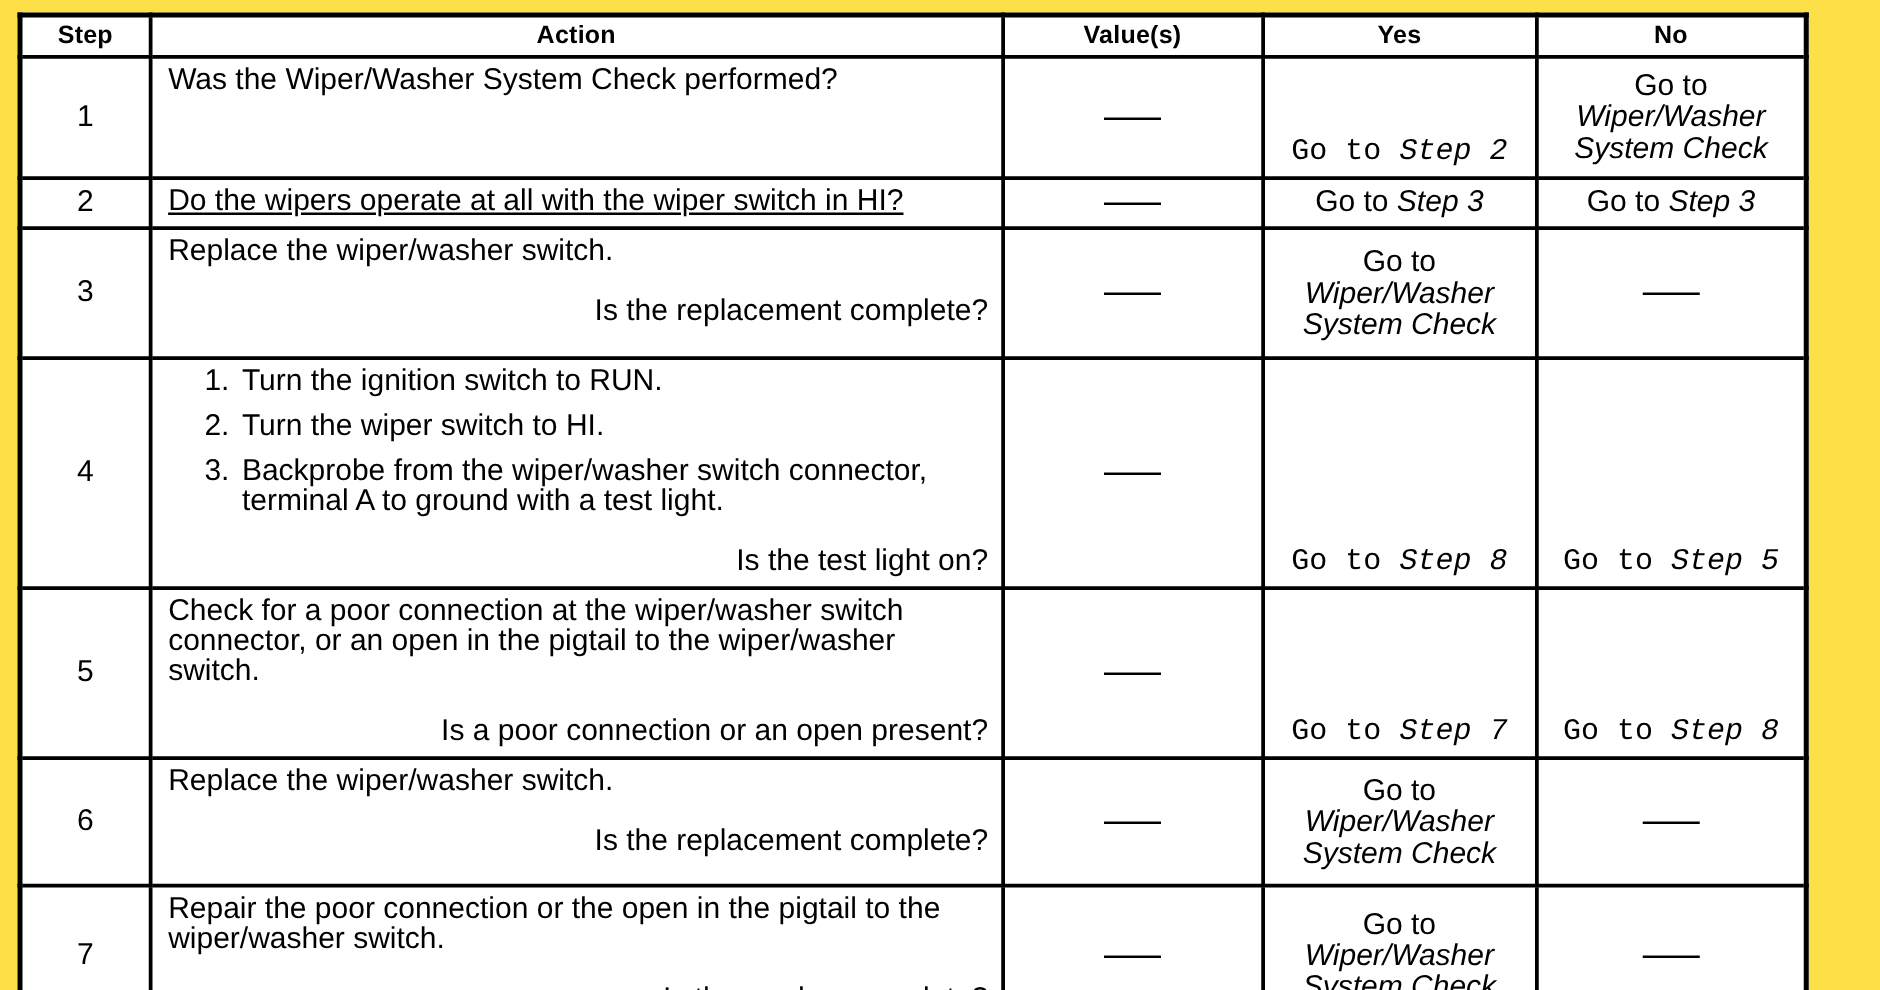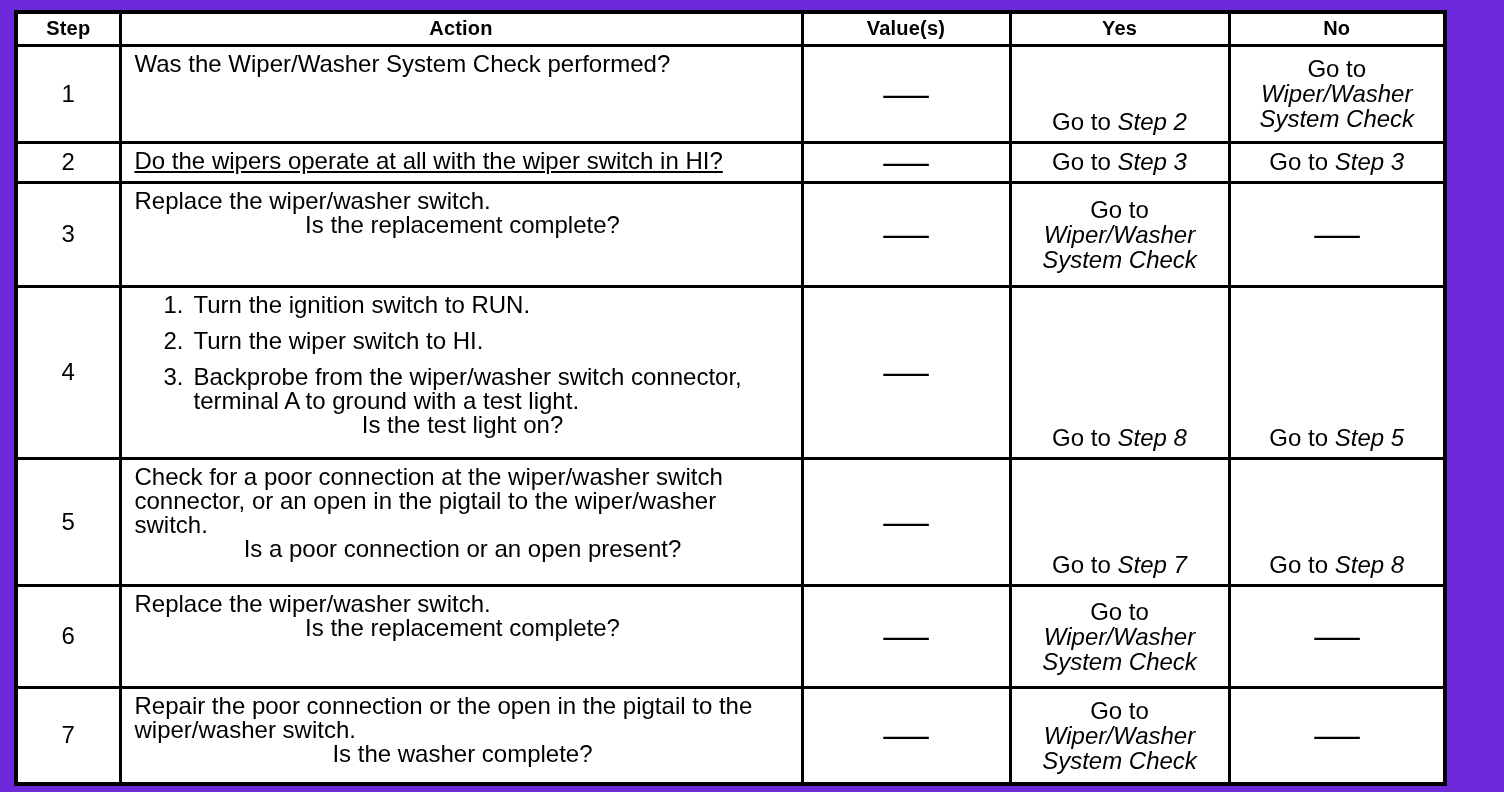--- a/index.html
+++ b/index.html
@@ -3,21 +3,21 @@
 <meta charset="utf-8">
 <style>
   html, body {
     margin: 0; padding: 0;
     width: 1504px; height: 792px;
     background: #fff;
     overflow: hidden;
     font-family: "Liberation Sans", "DejaVu Sans", sans-serif;
     color: #000;
   }
-  .page { position: absolute; left: 0; top: 0; width: 1504px; height: 792px; background: #6d28d9; }
+  .page { position: absolute; left: 0; top: 0; width: 1504px; height: 792px; background: #fde047; }
 
   table.diag {
     position: absolute; left: 14px; top: 10px;
     width: 1429px;
     border-collapse: collapse;
     table-layout: fixed;
     border: 4px solid #000;
     background: #fff;
   }
   td, th { border: 3px solid #000; padding: 0; overflow: hidden; }
@@ -34,30 +34,30 @@
   tr.r4  { height: 172px; }
   tr.r5  { height: 127px; }
   tr.r6  { height: 102px; }
   tr.r7  { height: 97px; }
 
   td { font-size: 24px; line-height: 24px; }
 
   td.step { text-align: center; vertical-align: middle; }
   td.action { vertical-align: top; }
   td.ctr { text-align: center; vertical-align: middle; }
-  td.bot { text-align: center; vertical-align: bottom; }
+  td.bot { text-align: center; vertical-align: bottom; font-family: Liberation Mono, monospace; }
   td.bot .pad-b { padding-bottom: 7px; }
 
   .vflex {
     display: flex; flex-direction: column; justify-content: space-between;
     height: 100%; box-sizing: border-box;
     padding: 5px 10px 8px 13px;
   }
   .para { text-align: left; }
-  .question { text-align: center; }
+  .question { text-align: right; margin-top: 24px; }
 
   .list { padding-left: 29px; }
   .li { display: flex; }
   .li + .li { margin-top: 12px; }
   .li .num { flex: none; width: 30px; }
   .li .litext { flex: 1; }
 
   .it { font-style: italic; }
 
   .goto-step .pre { font-style: normal; }

